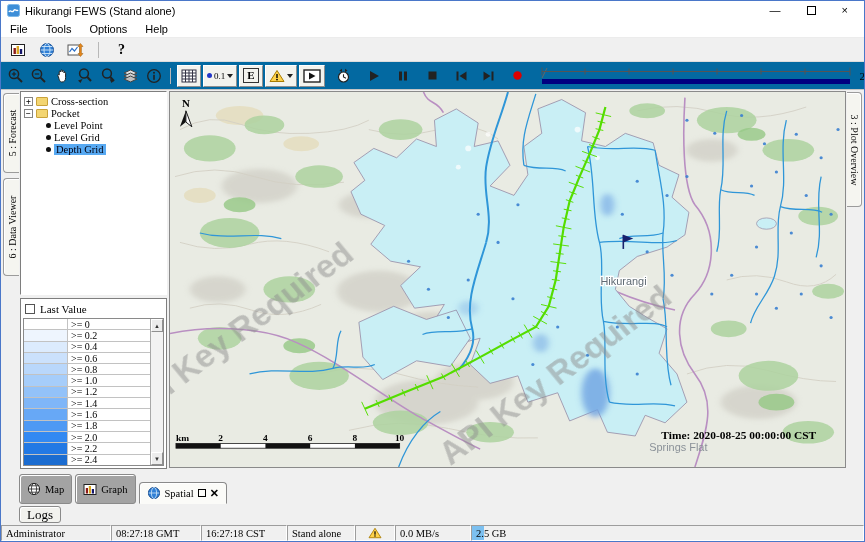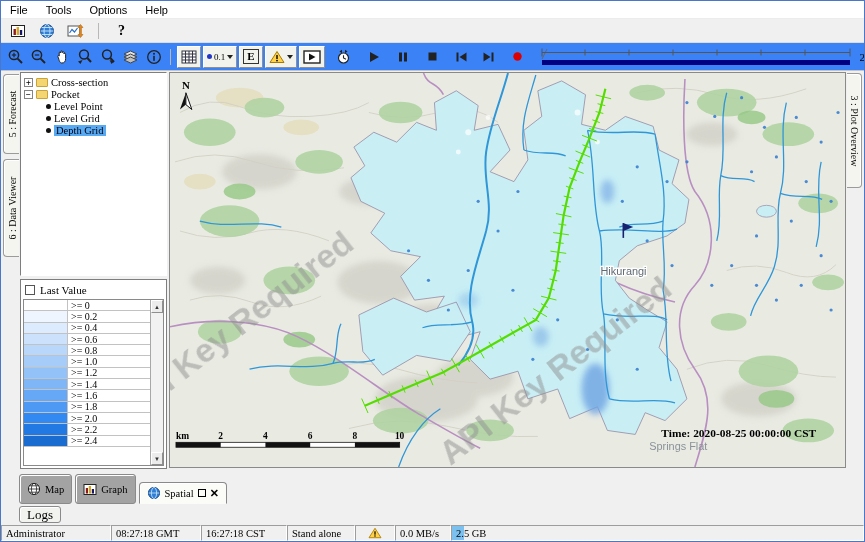--- a/index.html
+++ b/index.html
@@ -10,21 +10,21 @@
   .titlebar{height:19px;background:#fff;display:flex;align-items:center;gap:5px;padding:0 6px;
     font-family:"Liberation Sans",sans-serif;font-size:11px;flex:none;}
   .win-controls{margin-left:auto;display:flex;gap:26px;padding-right:10px;align-items:center;}
   .win-controls .glyph{font-size:11px;line-height:11px;cursor:default;}
   .max-box{width:9px;height:9px;border:1px solid #000;display:inline-block;}
   .menubar{height:18px;background:#fff;display:flex;align-items:center;
     font-family:"Liberation Sans",sans-serif;font-size:11px;flex:none;border-bottom:1px solid #ececec;}
   .menu-item{padding:0 9px;}
   
   .toolbar1{height:23px;display:flex;align-items:center;gap:8px;padding:0 6px;flex:none;background:#f0f0f0;}
-  .toolbar2{height:29px;display:flex;align-items:center;gap:2px;padding:6px 4px;flex:none;background:#3b82f6;
+  .toolbar2{height:29px;display:flex;align-items:center;gap:2px;padding:6px 4px;flex:none;background:#0369a1;
     border-top:1px solid #dcdcdc;border-bottom:1px solid #c4c4c4;}
   .sep{width:1px;height:16px;background:#b8b8b8;margin:0 4px;flex:none;}
   .ticon{width:21px;height:21px;display:flex;align-items:center;justify-content:center;flex:none;}
   .tbtn{height:22px;border:1px solid;border-color:#fff #8f8f8f #8f8f8f #fff;background:#f3f3ee;
     display:flex;align-items:center;justify-content:center;padding:0 3px;gap:2px;flex:none;}
   .caret{width:0;height:0;border-left:3px solid transparent;border-right:3px solid transparent;border-top:4px solid #222;}
   .help-q{font-family:"Liberation Serif",serif;font-weight:bold;font-size:14px;}
   .val-dot{width:5px;height:5px;background:#2236c8;border-radius:50%;flex:none;}
   .timeline-wrap{display:flex;align-items:center;margin-left:8px;gap:6px;flex:1;}
   .timeline-date{font-size:11px;white-space:nowrap;padding-right:2px;}
@@ -74,20 +74,34 @@
   .statusbar{height:16px;flex:none;display:flex;background:#f0f0f0;}
   .scell{border:1px solid;border-color:#9d9d9d #fff #fff #9d9d9d;display:flex;align-items:center;
     padding:0 4px;font-size:10.5px;white-space:nowrap;overflow:hidden;flex:none;background:#f0f0f0;}
   .scell.mem{background:linear-gradient(90deg,#7cc0f0 0,#7cc0f0 12px,#f0f0f0 12px);}
 </style>
 </head>
 <body>
 
 <div class="window">
 
+  <div class="titlebar">
+    <span style="display:inline-flex;">
+      <svg width="13" height="13" viewBox="0 0 13 13">
+          <rect x="0.5" y="0.5" width="12" height="12" rx="2" fill="#3d8ed8" stroke="#7db7e8"></rect>
+          <path d="M2 8 C3.5 5 5 9.5 6.5 6.8 C8 4 9.5 8 11 6" fill="none" stroke="#fff" stroke-width="1.4"></path>
+        </svg>
+    </span>
+    <span>Hikurangi FEWS  (Stand alone)</span>
+    <div class="win-controls">
+      <span class="glyph">—</span>
+      <span class="max-box"></span>
+      <span class="glyph">×</span>
+    </div>
+  </div>
 
   <div class="menubar">
 
   <span class="menu-item">File</span>
       <span class="menu-item">Tools</span>
       <span class="menu-item">Options</span>
       <span class="menu-item">Help</span>
     </div>
 
   <div class="toolbar1">
@@ -653,16 +667,16 @@
     <span class="scell" style="width:90px;">08:27:18 GMT</span>
     <span class="scell" style="width:86px;">16:27:18 CST</span>
     <span class="scell" style="width:68px;">Stand alone</span>
     <span class="scell" style="width:40px;justify-content:center;">
       <svg width="14" height="12" viewBox="0 0 16 14">
           <path d="M8 1.5 L15 12.5 H1 Z" fill="#ffd24a" stroke="#a87b00"></path>
           <rect x="7.3" y="5" width="1.4" height="4" fill="#000"></rect>
           <circle cx="8" cy="10.6" r="0.9" fill="#000"></circle>
         </svg>
     </span>
-    <span class="scell" style="width:56px;">0.0 MB/s</span>
+    <span class="scell" style="width:76px;">0.0 MB/s</span>
     <span class="scell mem" style="flex:1;">2.5 GB</span>
   </div>
 </div>
 
 </body></html>

